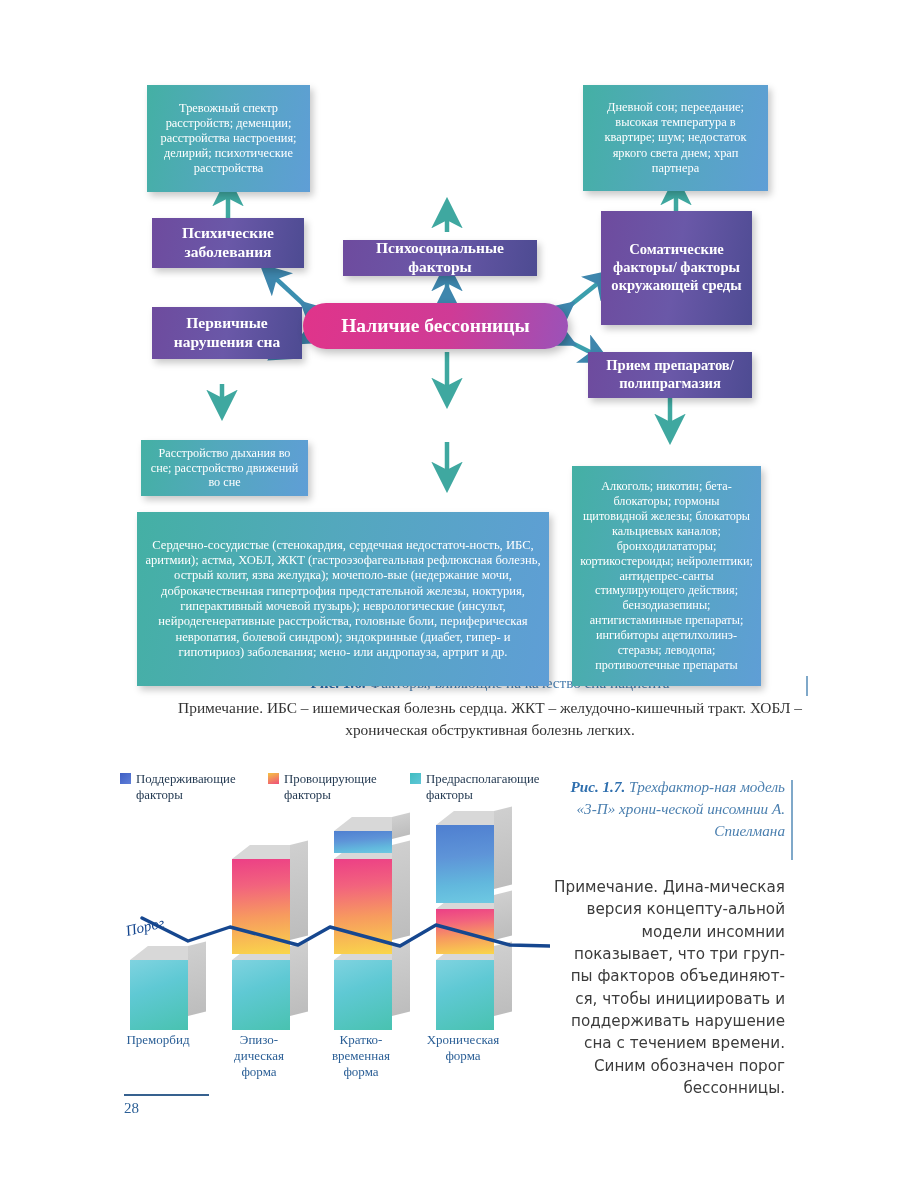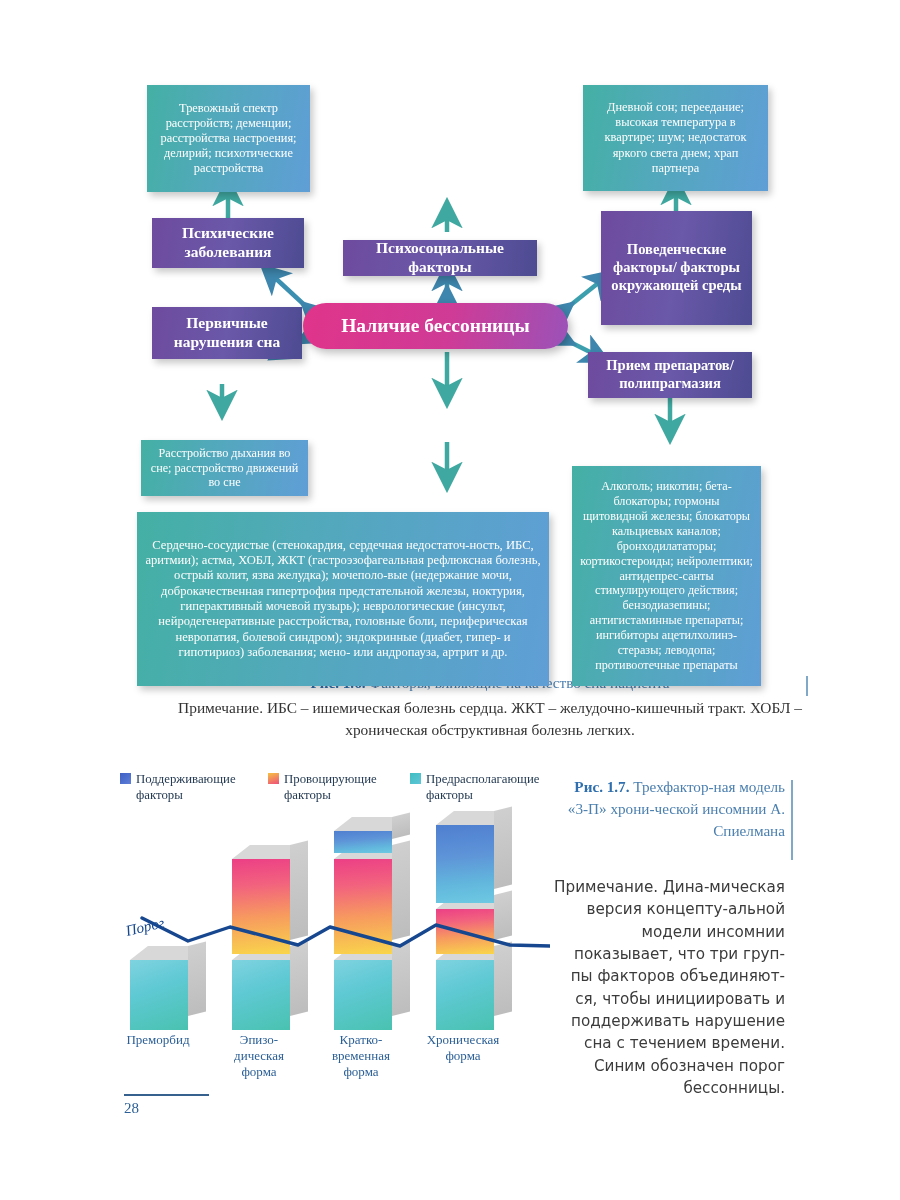--- a/index.html
+++ b/index.html
@@ -102,21 +102,21 @@
   }
   #xlabels { position:absolute; left:120px; top:1032px; width:430px; }
   .xl {
     position:absolute; width:100px; text-align:center;
     color:#2b5f96; font-size:13px; line-height:1.24;
   }
 
   
   #caption17 {
     position:absolute; left:553px; top:776px; width:232px;
-    text-align:right; color:#4a7faf; font-size:15.2px; line-height:1.44;
+    text-align:right; color:#4a7faf; font-size:15.2px; line-height:1.44;font-style:italic;
   }
   #caption17 .figno { color:#2f6fae; font-weight:bold; }
   #cap17rule { position:absolute; left:791px; top:780px; width:2px; height:80px; background:#7fa8c9; }
   #note17 {
     position:absolute; left:553px; top:876px; width:232px;
     text-align:right; color:#3b3b3b; font-size:15.2px; line-height:1.47;
     font-family:"DejaVu Sans", sans-serif;
   }
 
   
@@ -174,21 +174,21 @@
 
     <div class="box purplebox" style="left:152px; top:218px; width:152px; height:50px;">
       <span>Психические заболевания</span>
     </div>
 
     <div class="box purplebox" style="left:327px; top:240px; width:194px; height:36px;margin-left:16px;">
       <span>Психосоциальные факторы</span>
     </div>
 
     <div class="box purplebox sm" style="left:601px; top:211px; width:151px; height:114px;">
-      <span>Поведенческие факторы/ факторы окружающей среды</span>
+      <span>Соматические факторы/ факторы окружающей среды</span>
     </div>
 
     <div class="box purplebox" style="left:152px; top:307px; width:150px; height:52px;">
       <span>Первичные нарушения сна</span>
     </div>
 
     <div class="box purplebox sm" style="left:588px; top:352px; width:164px; height:46px;">
       <span>Прием препаратов/ полипрагмазия</span>
     </div>
 

